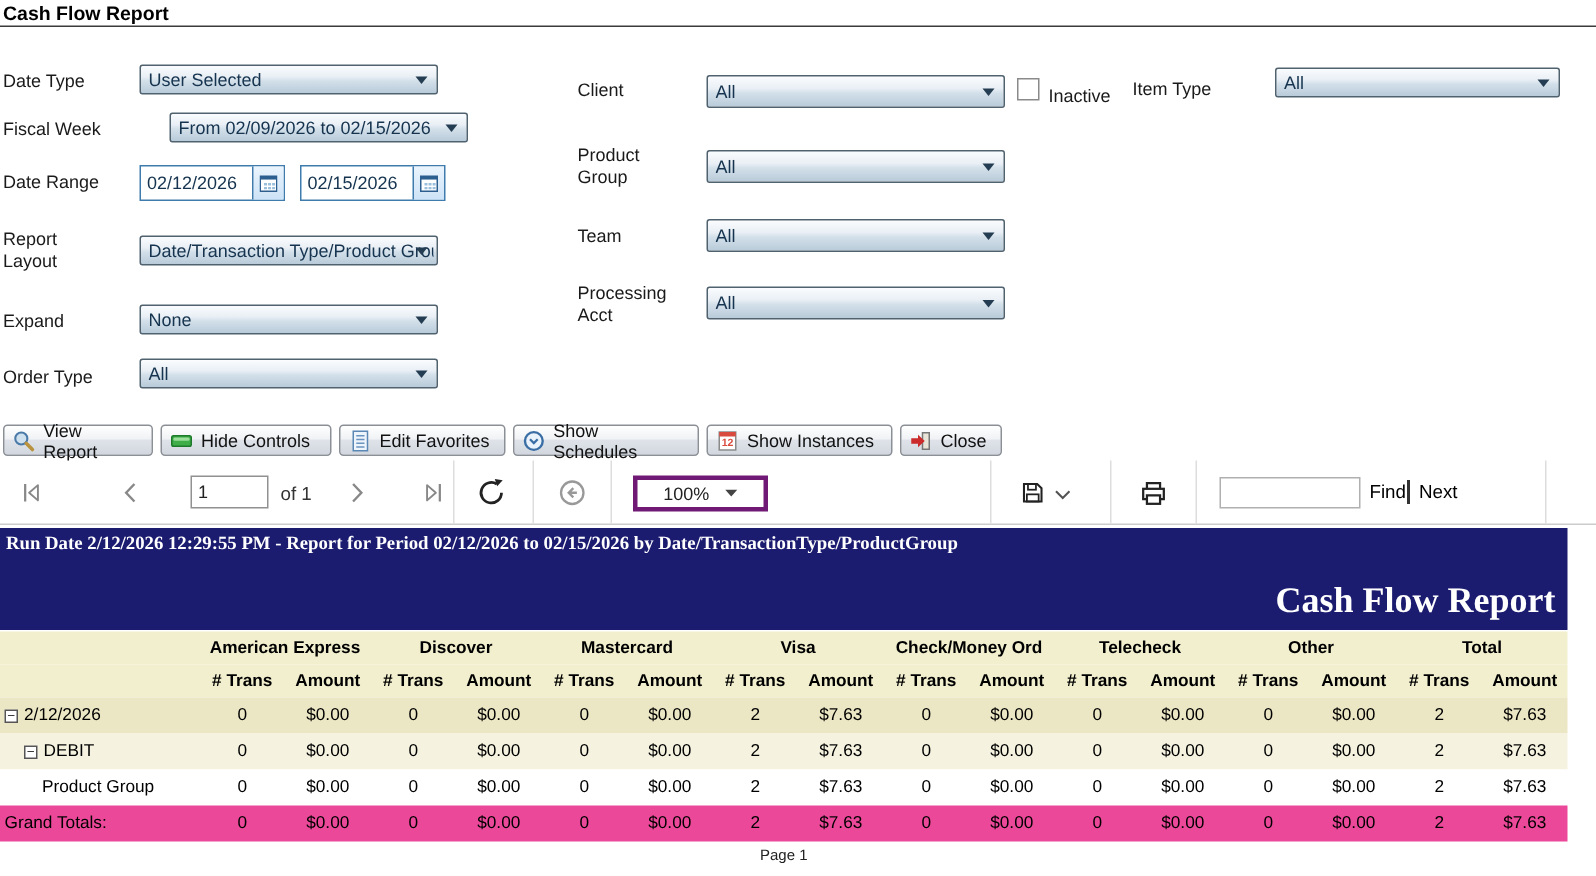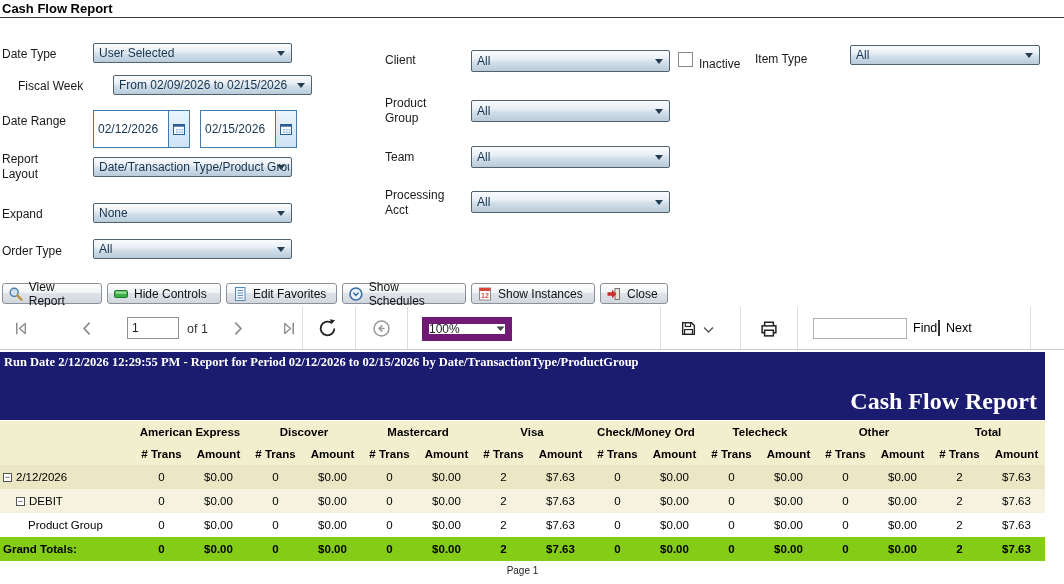--- a/index.html
+++ b/index.html
@@ -13,80 +13,80 @@
 
   
   .flabel{font-size:12px;color:#1a1a1a;line-height:15px;width:70px;}
   .dd{width:199px;height:20px;border:1px solid #51626f;border-radius:2px;box-sizing:border-box;cursor:default;
       background:linear-gradient(180deg,#fafcfe 0%,#e9eff5 40%,#d3e0ea 55%,#b9cbd9 100%);}
   .dd .t{position:absolute;left:5px;top:2px;right:2px;font-size:12px;color:#16344f;white-space:nowrap;overflow:hidden;}
   .dd .arr{position:absolute;right:6px;top:7px;width:0;height:0;border-left:4.5px solid transparent;
            border-right:4.5px solid transparent;border-top:5px solid #243d52;}
   .dd.h22{height:22px;} .dd.h22 .t{top:3px;} .dd.h22 .arr{top:8px;}
   .dd.w190{width:190px;}
-  .datebox{width:97px;height:38px;border:1px solid #3f7cad;background:#fff;box-sizing:border-box;display:flex;}
+  .datebox{width:97px;height:24px;border:1px solid #3f7cad;background:#fff;box-sizing:border-box;display:flex;}
   .datebox input{flex:1;min-width:0;border:none;outline:none;font-family:inherit;font-size:12px;color:#16344f;padding:0 1px 0 4px;background:transparent;}
   .calbtn{width:20px;border-left:1px solid #3f7cad;background:linear-gradient(180deg,#eaf4fd,#cde3f7);
           display:flex;align-items:center;justify-content:center;cursor:pointer;}
   .chk{width:15px;height:15px;border:1px solid #8a8a8a;background:#fff;box-sizing:border-box;cursor:pointer;}
 
   
   .abtn{top:283px;height:21px;border:1px solid #8b9097;border-radius:3px;box-sizing:border-box;cursor:pointer;
         background:linear-gradient(180deg,#ffffff 0%,#f0f2f5 45%,#dfe3e9 50%,#d2d7df 100%);
         box-shadow:inset 0 1px 0 #fff;display:flex;align-items:center;gap:5px;padding:0 8px 0 5px;font-size:12px;color:#111;}
 
   
   .vtb{left:0;top:307px;width:1064px;height:43px;background:#fff;border-bottom:1px solid #ccc;box-sizing:border-box;}
   .vsep{position:absolute;top:0;width:1px;height:42px;background:#ddd;}
   .vicon{position:absolute;cursor:pointer;}
   .pageinput{position:absolute;left:127px;top:10px;width:52px;height:22px;border:1px solid #919191;box-sizing:border-box;
              font-family:inherit;font-size:12px;color:#222;padding:0 4px;outline:none;}
   .oflabel{position:absolute;left:187px;top:15px;font-size:12.5px;color:#333;}
-  .zoomsel{position:absolute;left:422px;top:10px;width:90px;height:24px;border:7px solid #701a75;box-sizing:border-box;
-           display:flex;align-items:center;justify-content:space-between;gap:10px;font-size:12px;color:#222;cursor:pointer;background:#fff;}
+  .zoomsel{position:absolute;left:422px;top:10px;width:90px;height:24px;border:3px solid #701a75;box-sizing:border-box;
+           display:flex;align-items:center;justify-content:center;gap:10px;font-size:12px;color:#222;cursor:pointer;background:#fff;}
   .findinput{position:absolute;left:813px;top:11px;width:94px;height:21px;border:1px solid #b0b0b0;box-sizing:border-box;
              font-family:inherit;font-size:12px;padding:0 4px;outline:none;}
   .findlink{position:absolute;top:14px;font-size:12.5px;color:#000000;cursor:pointer;}
   .findbar{position:absolute;left:938px;top:13px;width:2px;height:16px;background:#333;}
 
   
   .banner{left:0;top:352px;width:1045px;height:68px;background:#1b1b70;}
   .runline{position:absolute;left:4px;top:3px;font-family:"Liberation Serif","DejaVu Serif",serif;
            font-weight:bold;font-size:12.5px;color:#fff;white-space:nowrap;}
   .rtitle{position:absolute;right:8px;bottom:5px;font-family:"Liberation Serif","DejaVu Serif",serif;
           font-weight:bold;font-size:24px;color:#fff;}
   .rpt{left:0;top:421px;width:1045px;}
   .hgrow{display:grid;grid-template-columns:133px repeat(8,114px);height:22px;background:#f2efce;}
   .hsrow{display:grid;grid-template-columns:133px repeat(16,57px);height:22px;background:#f2efce;}
   .drow{display:grid;grid-template-columns:133px repeat(16,57px);height:24px;}
   .drow.r0{background:#ebe6c3;}
   .drow.r1{background:#f5f3df;}
   .drow.r2{background:#ffffff;}
-  .drow.r3{background:#84cc16;font-weight:bold;}
+  .drow.r3{background:#ec4899;font-weight:normal;}
   .hc{display:flex;align-items:center;justify-content:center;font-weight:bold;font-size:11.5px;color:#000;}
   .dc{display:flex;align-items:center;justify-content:center;font-size:11.5px;color:#000;}
   .namec{display:flex;align-items:center;justify-content:flex-start;font-size:11.5px;color:#000;padding-left:3px;}
   .ind1{padding-left:16px;} .ind2{padding-left:28px;}
   .expbox{display:inline-block;width:9px;height:9px;border:1px solid #555;background:#fff;box-sizing:border-box;
           font-size:9px;line-height:6px;text-align:center;color:#333;margin-right:4px;cursor:pointer;}
   .pfoot{left:0;top:565px;width:1045px;text-align:center;font-size:10px;color:#222;}
 </style>
 </head>
 <body>
 
 <div class="abs page-title">Cash Flow Report</div>
 <div class="abs title-rule"></div>
 
 <div class="abs flabel" style="left:2px;top:47px;">Date Type</div>
 <div class="abs dd" style="left:93px;top:43px;">
   <span class="t">User Selected</span>
   <span class="arr"></span>
 </div>
 
-<div class="abs flabel" style="left:18px;top:79px;">Fiscal Week</div>
+<div class="abs flabel" style="left:2px;top:79px;">Fiscal Week</div>
 <div class="abs dd" style="left:93px;top:75px;margin-left:20px;">
   <span class="t">From 02/09/2026 to 02/15/2026</span>
   <span class="arr"></span>
 </div>
 
 <div class="abs flabel" style="left:2px;top:114px;">Date Range</div>
 <div class="abs datebox" style="left:93px;top:110px;">
   <input value="02/12/2026" style="">
   <span class="calbtn">
     <svg width="12" height="12" viewBox="0 0 12 12">

